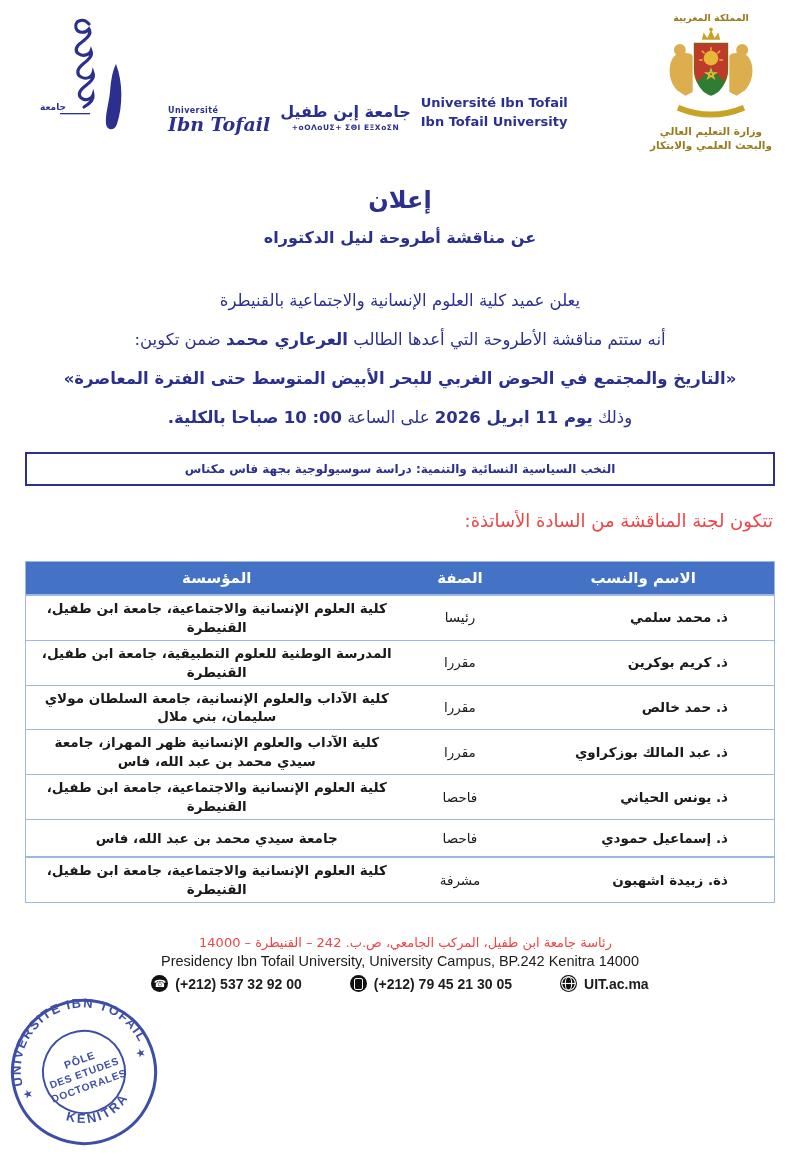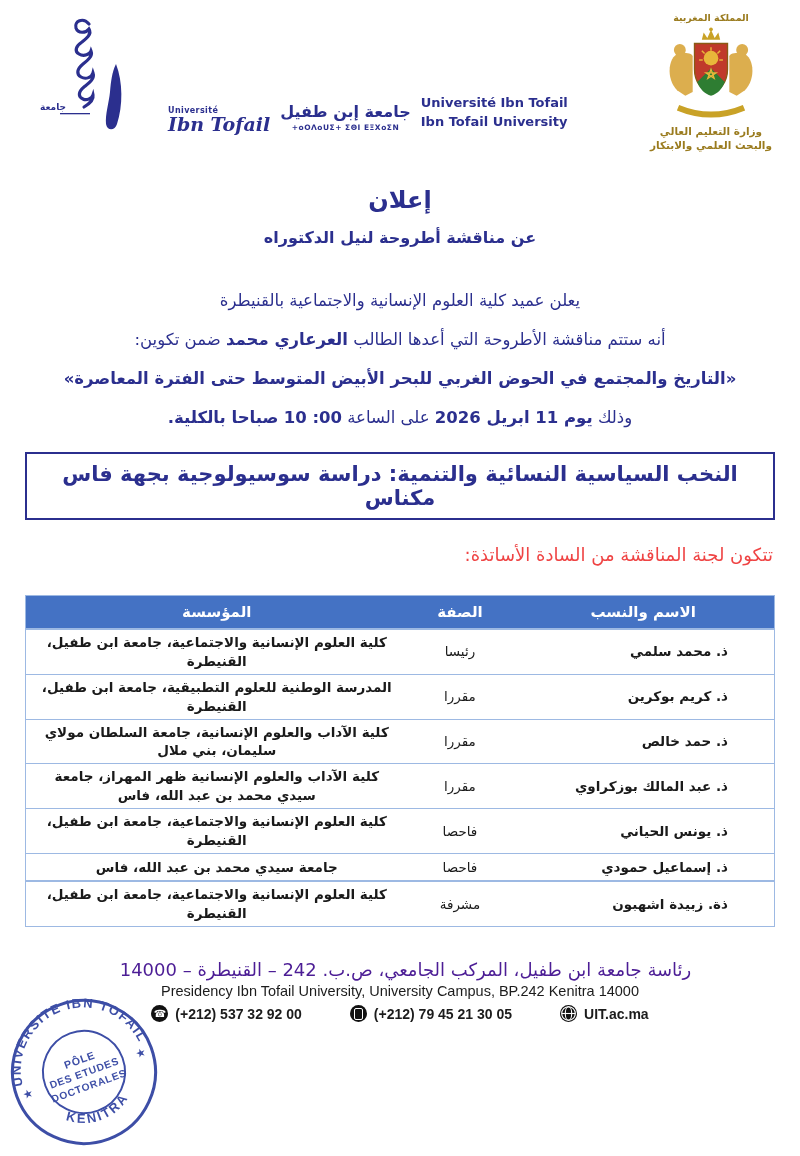--- a/index.html
+++ b/index.html
@@ -28,40 +28,40 @@
   
   .title1{margin-top:34px;text-align:center;font-size:24px;font-weight:bold;color:#2b2f8e;}
   .title2{margin-top:14px;text-align:center;font-size:16px;font-weight:bold;color:#2b2f8e;}
   .bodyline{direction:rtl;text-align:center;color:#2b2f8e;font-size:16.5px;margin:20px 30px 0 30px;}
   .bodyline.first{margin-top:44px;}
   .bodyline .b{font-weight:bold;}
   .program{font-weight:bold;font-size:16.5px;margin-top:20px;}
   .dateline{margin-top:20px;}
   .subject-label{margin-top:24px;font-weight:bold;font-size:17.5px;}
   .subject-box{margin:25px 25px 0 25px;border:2px solid #2b2f8e;padding:8px 10px;
-               direction:rtl;text-align:center;font-size:21px;font-weight:bold;color:#2b2f8e;}
+               direction:rtl;text-align:center;font-size:12px;font-weight:bold;color:#2b2f8e;}
   .committee-intro{direction:rtl;text-align:right;margin:24px 27px 0 27px;
                    font-size:18px;color:#ef4444;}
   
   .jury-table{margin:30px 25px 0 25px;width:750px;border-collapse:collapse;direction:rtl;
               border:1px solid #9db9e3;}
   .jury-table th{background:#4472C4;color:#ffffff;font-weight:bold;font-size:15px;
                  padding:7px 6px;text-align:center;border-bottom:2px solid #9db9e3;}
   .jury-table td{font-size:13.5px;line-height:1.4;padding:3px 8px;vertical-align:middle;
-                 border-bottom:1px solid #9db9e3;height:28px;box-sizing:border-box;}
+                 border-bottom:1px solid #9db9e3;height:38px;box-sizing:border-box;}
   .jury-table td.name{font-weight:bold;text-align:right;padding-right:46px;width:35%;}
   .jury-table td.role{text-align:center;width:14%;}
   .jury-table td.inst{font-weight:bold;text-align:center;width:51%;}
   .jury-table tr:last-child td{border-top:2px solid #9db9e3;}
   
   .stamp{position:absolute;left:8px;top:996px;width:152px;height:152px;
          transform:rotate(-20deg);opacity:.92;}
   
   .footer{margin-top:32px;text-align:center;}
-  .addr-ar{direction:rtl;font-size:18px;color:#4c1d95;padding-left:11px;}
+  .addr-ar{direction:rtl;font-size:13px;color:#ef4444;padding-left:11px;}
   .addr-en{font-family:"Liberation Sans","DejaVu Sans",sans-serif;
            font-size:14.5px;font-weight:normal;color:#1c1c1c;margin-top:3px;}
   .contacts{display:flex;justify-content:center;gap:48px;margin-top:6px;
             font-family:"Liberation Sans","DejaVu Sans",sans-serif;
             font-size:14px;font-weight:bold;color:#1c1c1c;align-items:center;}
   .contact{display:inline-flex;align-items:center;gap:7px;}
   .ic{width:17px;height:17px;border-radius:50%;background:#111;color:#fff;
       display:inline-flex;align-items:center;justify-content:center;font-size:10px;line-height:1;flex:0 0 auto;}
   .ic .mob{width:7px;height:10px;border:1.2px solid #fff;border-radius:2px;display:block;}
 </style>

